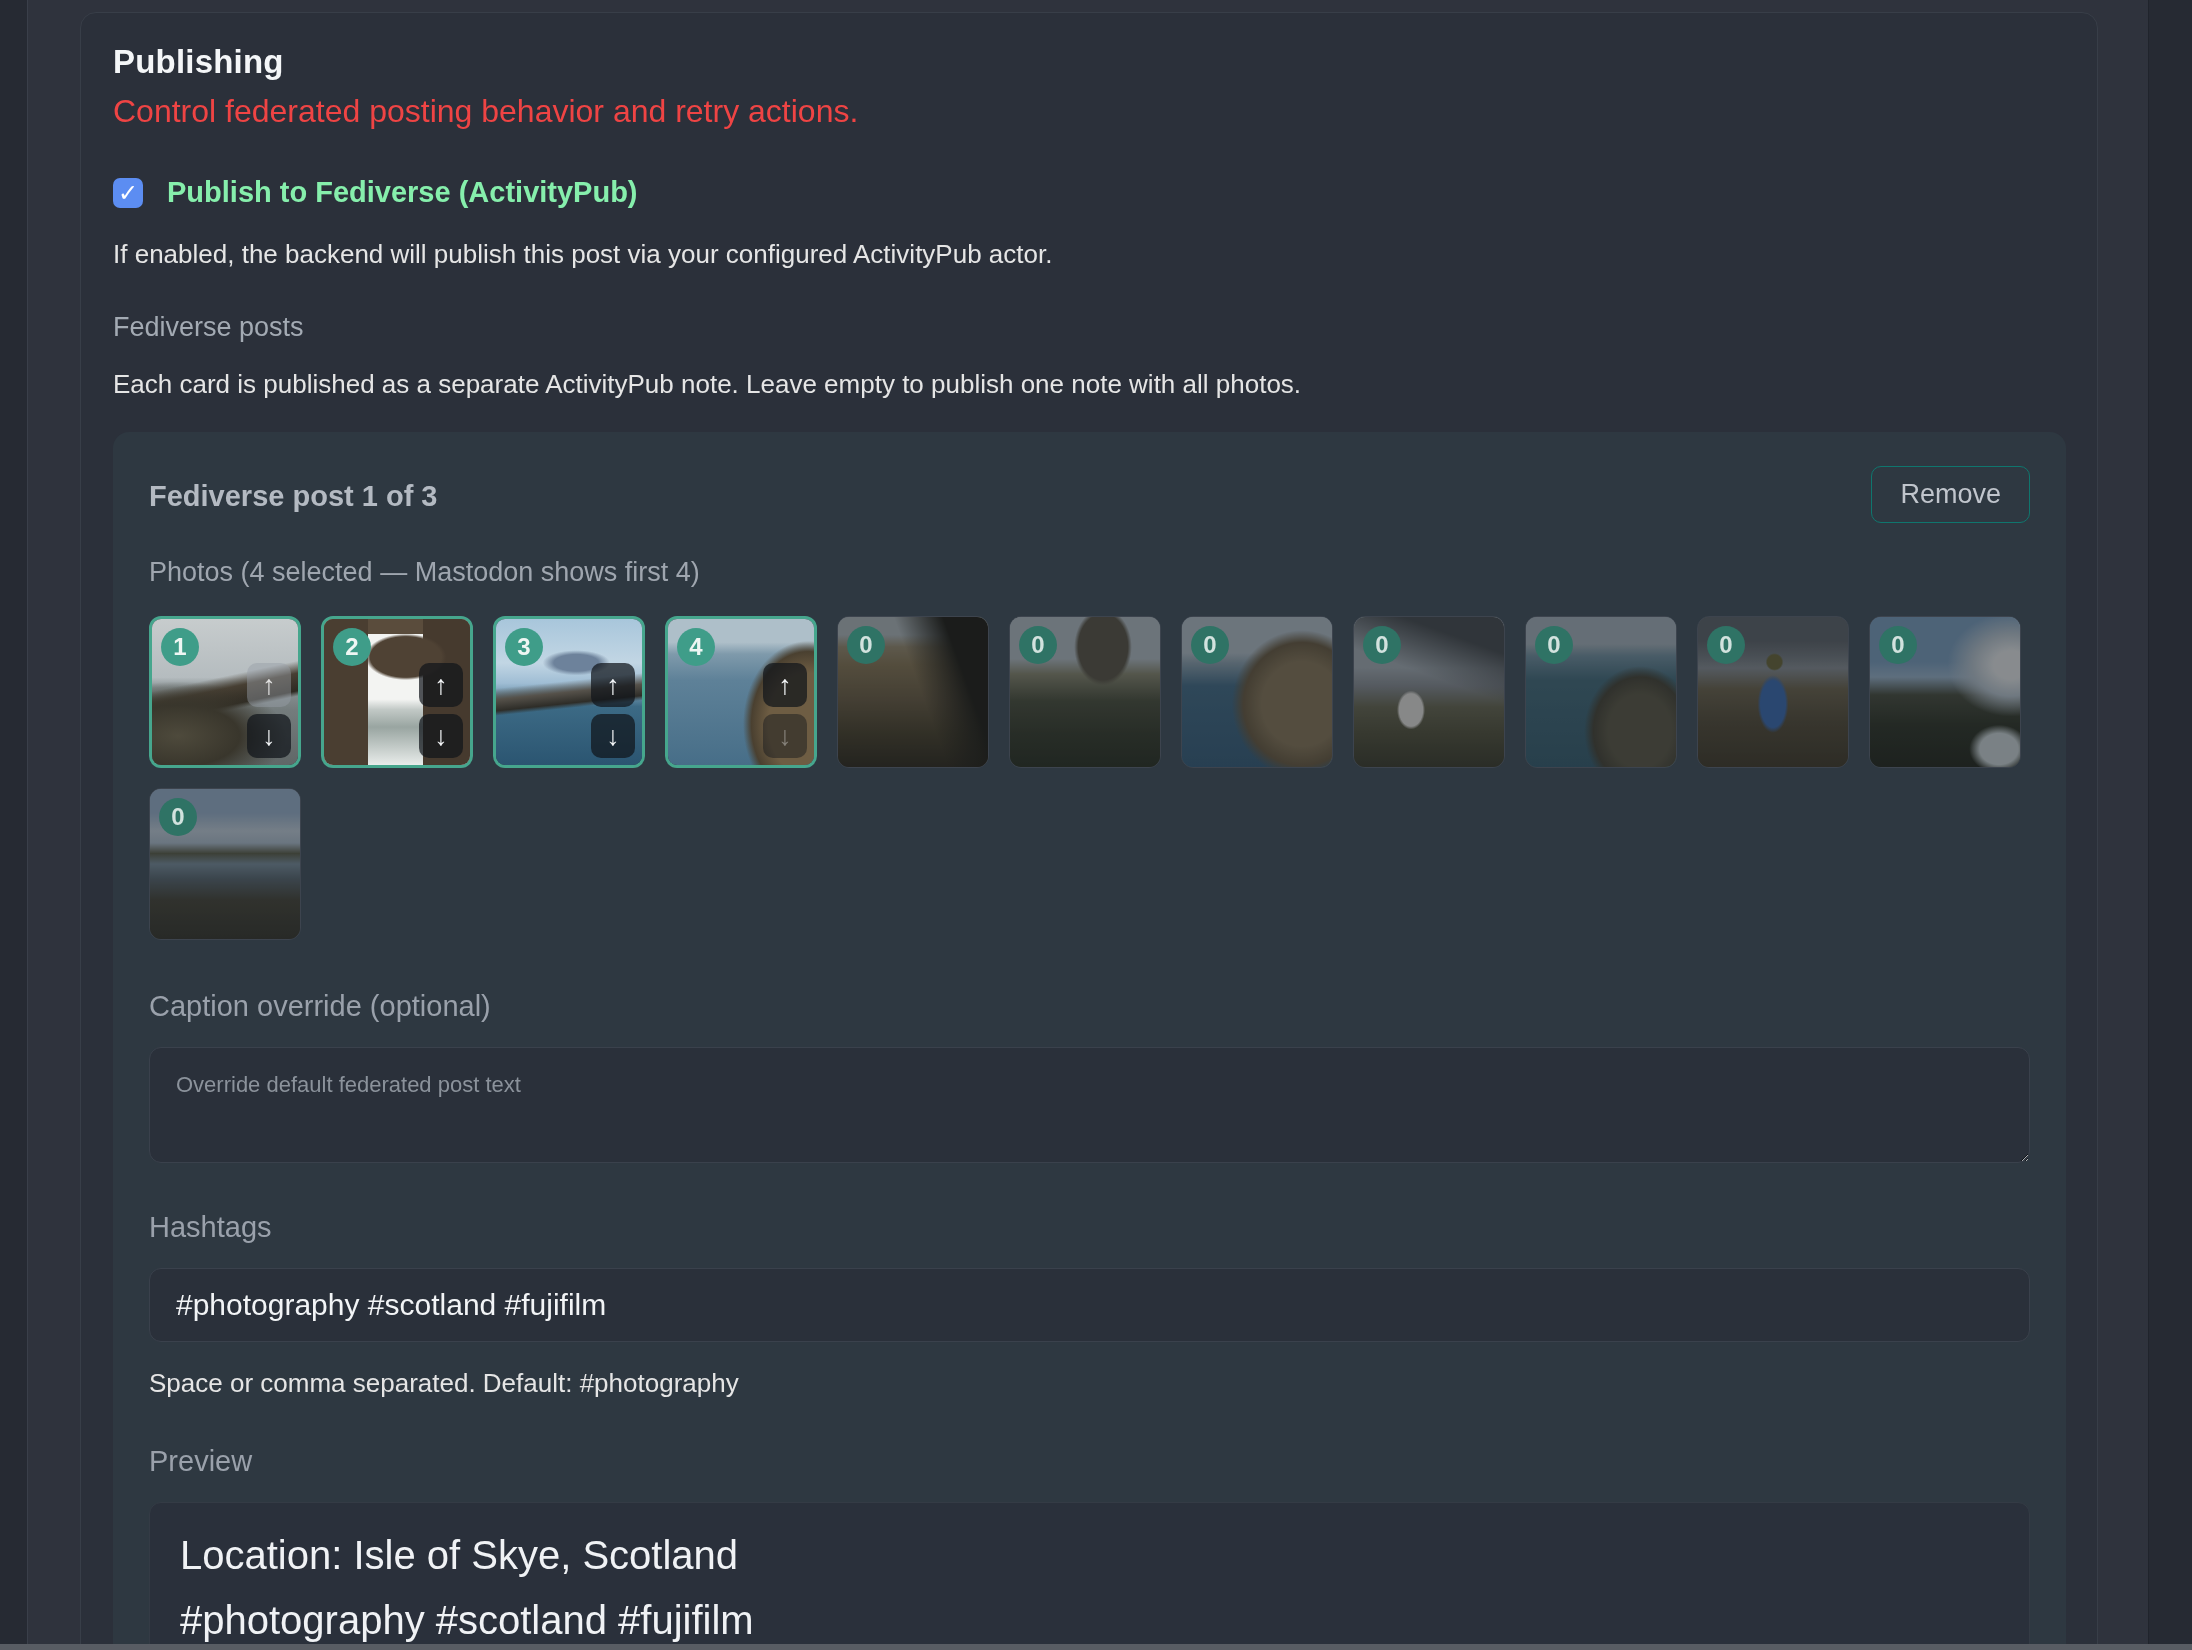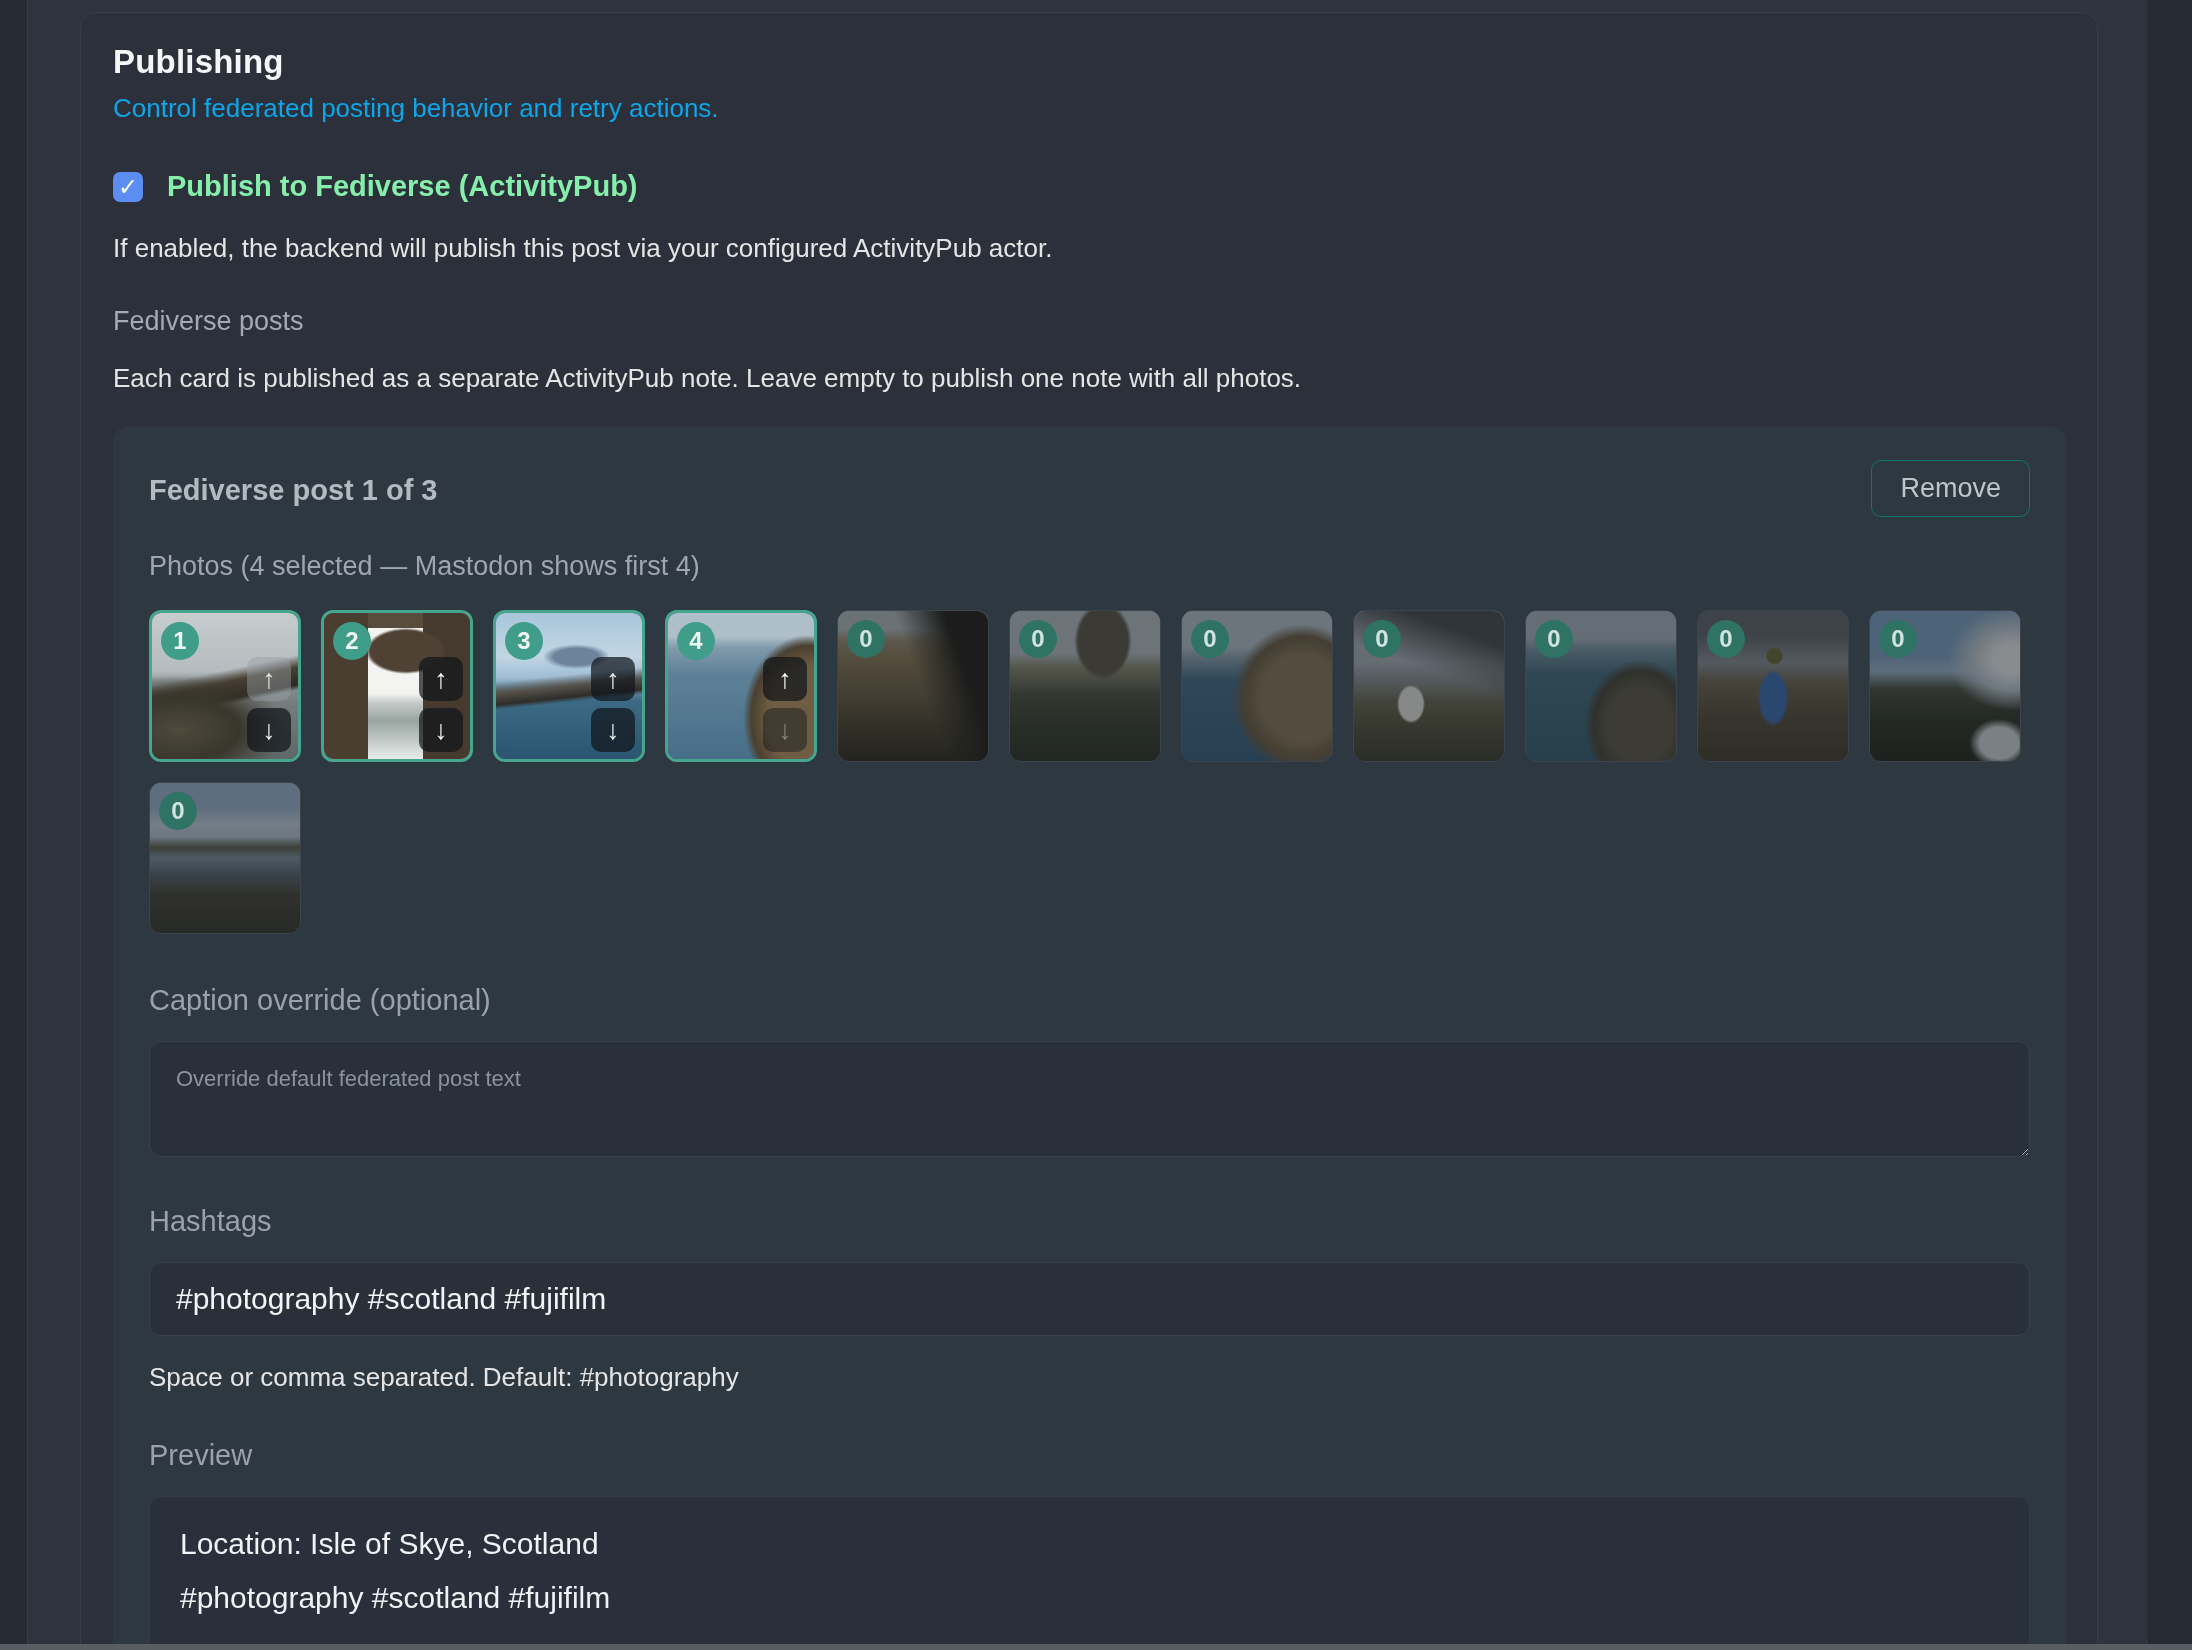--- a/index.html
+++ b/index.html
@@ -23,21 +23,21 @@
     background: #585c63; z-index: 50;
   }
   .panel {
     position: absolute; left: 80px; top: 12px; right: 94px; bottom: -40px;
     background: #2b303a;
     border: 1px solid #383e48;
     border-radius: 16px;
     padding: 30px 32px 0 32px;
   }
   .h1 { font-size: 33px; font-weight: bold; color: #f4f6f8; letter-spacing: .2px; }
-  .subtitle { font-size: 26px; color: #0ea5e9; margin-top: 12px; }
+  .subtitle { font-size: 32px; color: #ef4444; margin-top: 12px; }
 
   .toggle-row { display: flex; align-items: center; gap: 24px; margin-top: 46px; }
   .checkbox {
     width: 30px; height: 30px; border-radius: 7px;
     background: #5c8df2; display: flex; align-items: center; justify-content: center;
     font-size: 24px; font-weight: bold; color: #ffffff;
   }
   .toggle-label { font-size: 29px; font-weight: bold; color: #86efac; }
   .help-italic { font-size: 26px; color: #e5e5e5; }
   .toggle-help { margin-top: 30px; }
@@ -104,21 +104,21 @@
     background: #2a303a; border: 1px solid #3a414c; border-radius: 12px;
     padding: 0 26px; font-size: 30px; color: #f2f4f6; font-family: inherit;
   }
   .hashtags-help { margin-top: 26px; }
   .preview-label { margin-top: 46px; }
   .preview-box {
     margin-top: 24px; width: 1881px;
     background: #2a303b; border: 1px solid #343b45; border-radius: 12px;
     padding: 30px 30px 0 30px; height: 400px;
   }
-  .preview-line { font-size: 30px; color: #f0f2f5; }
+  .preview-line { font-size: 40px; color: #f0f2f5; }
   .preview-line + .preview-line { margin-top: 20px; }
   .preview-images { display: flex; gap: 30px; margin-top: 34px; }
   .preview-img {
     width: 432px; height: 320px; border-radius: 12px 12px 0 0; flex: 0 0 auto;
     position: relative; overflow: hidden; border: 1px solid #343b45; border-bottom: none;
   }
 
   
   .photo-headland-grey { background:
     radial-gradient(120% 60% at 18% 80%, #4e4a3c 0%, #39362c 35%, rgba(0,0,0,0) 62%),

